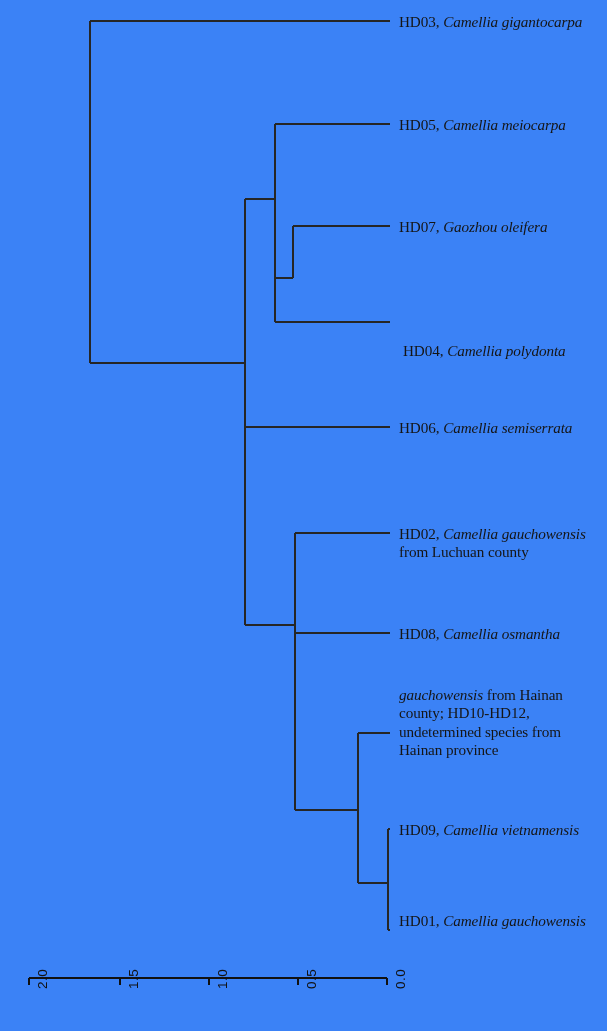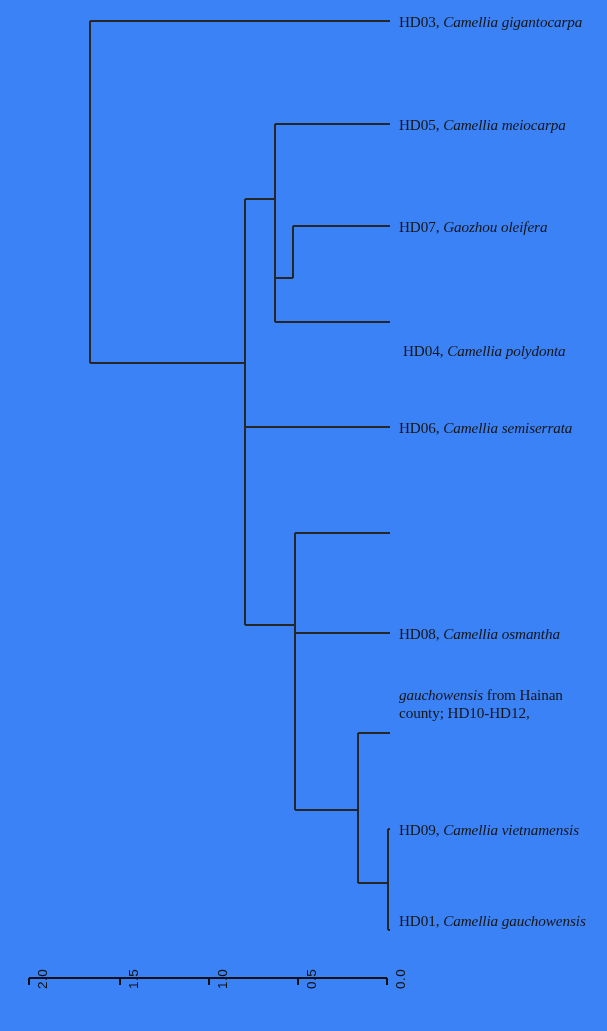--- a/index.html
+++ b/index.html
@@ -85,23 +85,23 @@
         <line x1="387" x2="387" y1="978" y2="985"></line>
       </g>
   </svg>
 
   <div id="labels-layer">
       <div class="leaf-label" style="left: 399px; top: 13px;"><div><span>HD03, </span><i>Camellia gigantocarpa</i></div></div>
       <div class="leaf-label" style="left: 399px; top: 116px;"><div><span>HD05, </span><i>Camellia meiocarpa</i></div></div>
       <div class="leaf-label" style="left: 399px; top: 218px;"><div><span>HD07, </span><i>Gaozhou oleifera</i></div></div>
       <div class="leaf-label" style="left: 403px; top: 314px; margin-top: 28px;"><div><span>HD04, </span><i>Camellia polydonta</i></div></div>
       <div class="leaf-label" style="left: 399px; top: 419px;"><div><span>HD06, </span><i>Camellia semiserrata</i></div></div>
-      <div class="leaf-label" style="left: 399px; top: 525px;"></div>
+      <div class="leaf-label" style="left: 399px; top: 525px;"><div><span>HD02, </span><i>Camellia gauchowensis</i></div><div><span>from Luchuan county</span></div></div>
       <div class="leaf-label" style="left: 399px; top: 625px;"><div><span>HD08, </span><i>Camellia osmantha</i></div></div>
-      <div class="leaf-label" style="left: 399px; top: 686px;"><div><i>gauchowensis</i><span> from Hainan</span></div><div><span>county; HD10-HD12,</span></div></div>
+      <div class="leaf-label" style="left: 399px; top: 686px;"><div><i>gauchowensis</i><span> from Hainan</span></div><div><span>county; HD10-HD12,</span></div><div><span>undetermined species from</span></div><div><span>Hainan province</span></div></div>
       <div class="leaf-label" style="left: 399px; top: 821px; text-align: center;"><div><span>HD09, </span><i>Camellia vietnamensis</i></div></div>
       <div class="leaf-label" style="left: 399px; top: 912px;"><div><span>HD01, </span><i>Camellia gauchowensis</i></div></div>
     </div>
   <div id="axis-labels-layer">
       <div class="axis-tick-label" style="left: 35px; top: 989px;">2.0</div>
       <div class="axis-tick-label" style="left: 126px; top: 989px;">1.5</div>
       <div class="axis-tick-label" style="left: 215px; top: 989px;">1.0</div>
       <div class="axis-tick-label" style="left: 304px; top: 989px;">0.5</div>
       <div class="axis-tick-label" style="left: 393px; top: 989px;">0.0</div>
     </div>

